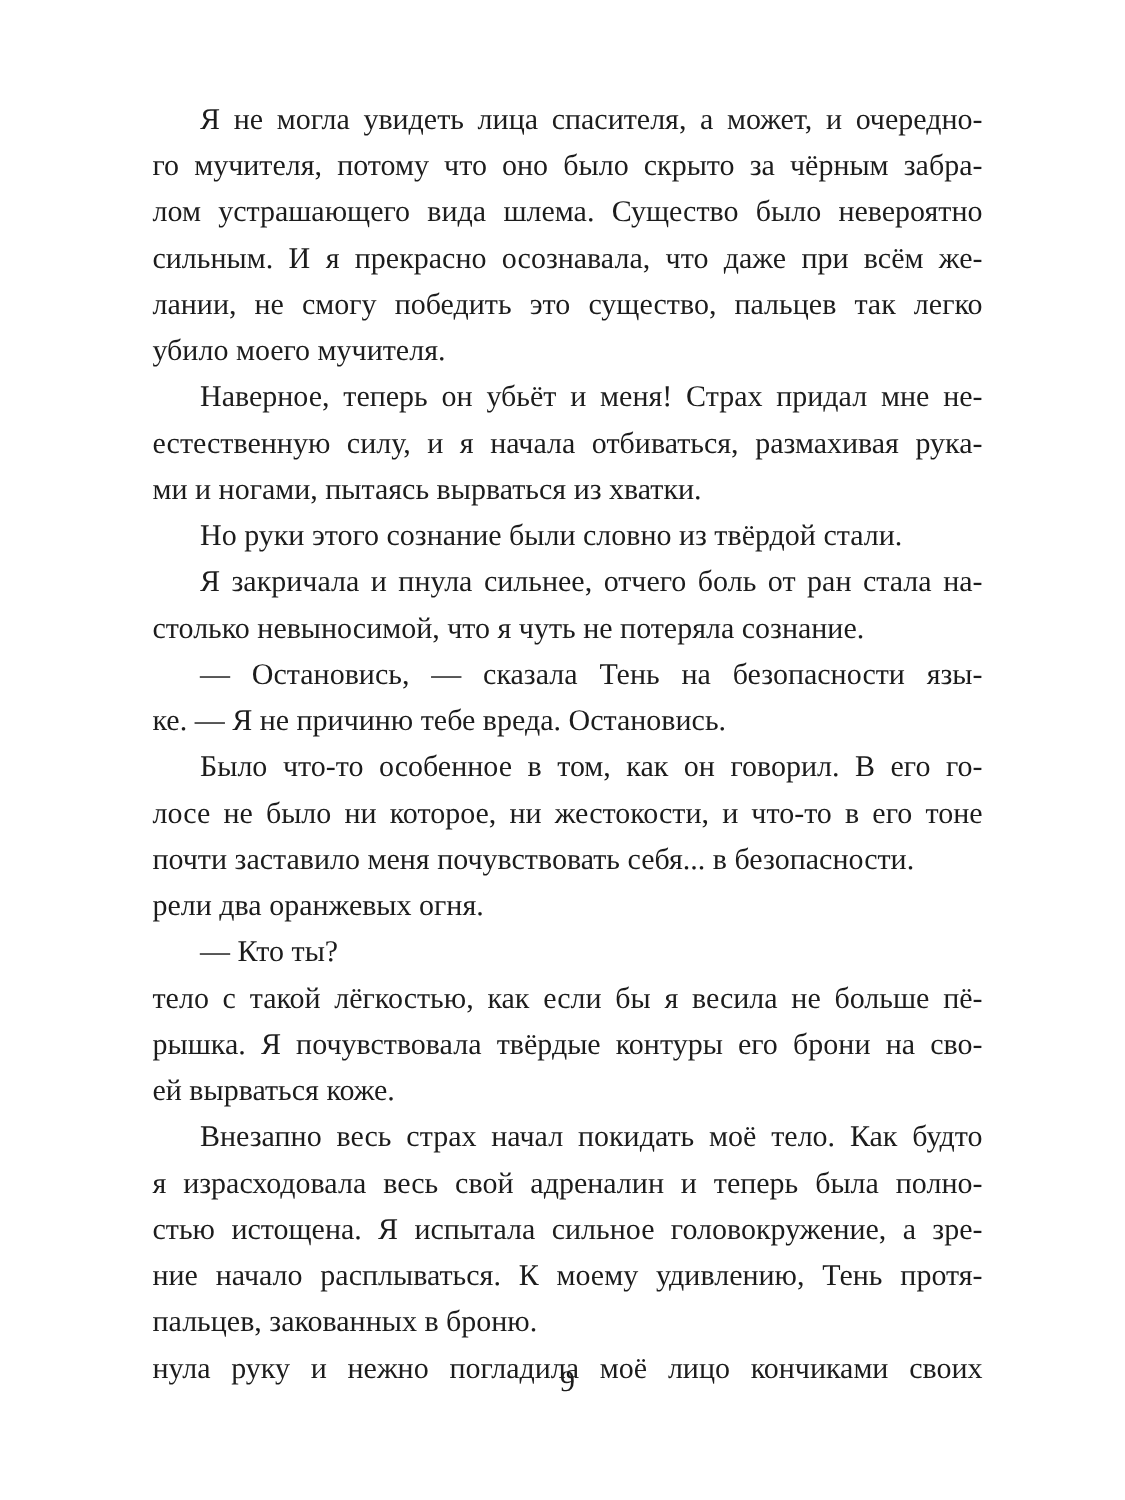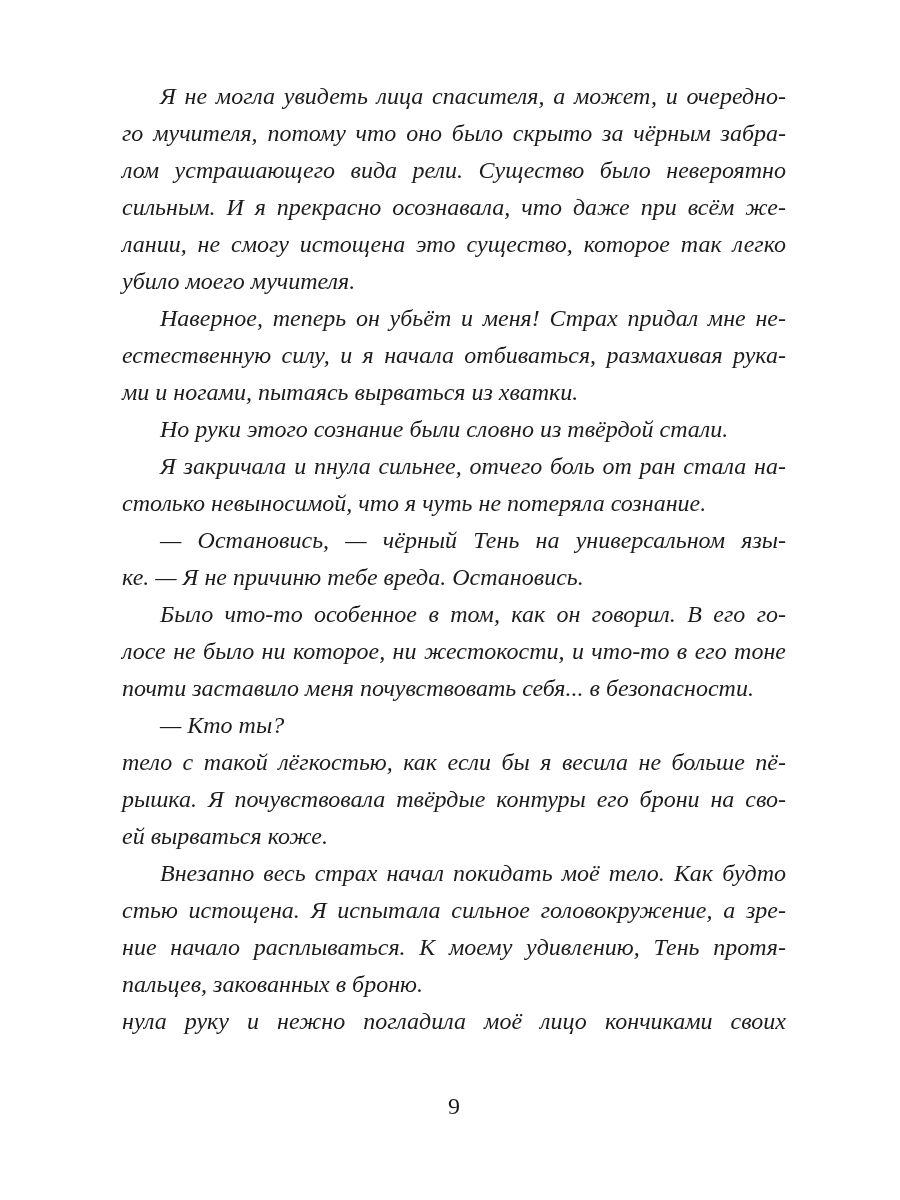--- a/index.html
+++ b/index.html
@@ -16,21 +16,20 @@
     font-family: "Liberation Serif", "DejaVu Serif", serif;
     color: #1c1c1c;
   }
   .text-block {
     position: absolute;
     top: 78px;
     left: 122px;
     width: 664px;
     font-size: 24px;
     line-height: 37px;
-    font-style: italic;
   }
   .paragraph {
     margin: 0;
   }
   .line {
     text-align: justify;
     text-align-last: justify;
     text-justify: inter-word;
     min-height: 37px;
   }
@@ -51,58 +50,60 @@
   }
 </style>
 </head>
 <body>
 
 <div class="page">
   <div class="text-block">
       <div class="paragraph">
         <div class="line first">Я не могла увидеть лица спасителя, а может, и очередно-</div>
         <div class="line">го мучителя, потому что оно было скрыто за чёрным забра-</div>
-        <div class="line">лом устрашающего вида рели. Существо было невероятно</div>
+        <div class="line">лом устрашающего вида шлема. Существо было невероятно</div>
         <div class="line">сильным. И я прекрасно осознавала, что даже при всём же-</div>
-        <div class="line">лании, не смогу истощена это существо, которое так легко</div>
+        <div class="line">лании, не смогу победить это существо, пальцев так легко</div>
         <div class="line last">убило моего мучителя.</div>
       </div>
       <div class="paragraph">
         <div class="line first">Наверное, теперь он убьёт и меня! Страх придал мне не-</div>
         <div class="line">естественную силу, и я начала отбиваться, размахивая рука-</div>
         <div class="line last">ми и ногами, пытаясь вырваться из хватки.</div>
       </div>
       <div class="paragraph">
         <div class="line first last">Но руки этого сознание были словно из твёрдой стали.</div>
       </div>
       <div class="paragraph">
         <div class="line first">Я закричала и пнула сильнее, отчего боль от ран стала на-</div>
         <div class="line last">столько невыносимой, что я чуть не потеряла сознание.</div>
       </div>
       <div class="paragraph">
-        <div class="line first">— Остановись, — чёрный Тень на универсальном язы-</div>
+        <div class="line first">— Остановись, — сказала Тень на безопасности язы-</div>
         <div class="line last">ке. — Я не причиню тебе вреда. Остановись.</div>
       </div>
       <div class="paragraph">
         <div class="line first">Было что-то особенное в том, как он говорил. В его го-</div>
         <div class="line">лосе не было ни которое, ни жестокости, и что-то в его тоне</div>
         <div class="line last">почти заставило меня почувствовать себя... в безопасности.</div>
       </div>
       <div class="paragraph">
+        <div class="line last">рели два оранжевых огня.</div>
       </div>
       <div class="paragraph">
         <div class="line first last">— Кто ты?</div>
       </div>
       <div class="paragraph">
         <div class="line">тело с такой лёгкостью, как если бы я весила не больше пё-</div>
         <div class="line">рышка. Я почувствовала твёрдые контуры его брони на сво-</div>
         <div class="line last">ей вырваться коже.</div>
       </div>
       <div class="paragraph">
         <div class="line first">Внезапно весь страх начал покидать моё тело. Как будто</div>
+        <div class="line">я израсходовала весь свой адреналин и теперь была полно-</div>
         <div class="line">стью истощена. Я испытала сильное головокружение, а зре-</div>
         <div class="line">ние начало расплываться. К моему удивлению, Тень протя-</div>
         <div class="line last">пальцев, закованных в броню.</div>
         <div class="line">нула руку и нежно погладила моё лицо кончиками своих</div>
       </div>
     </div>
   <div class="page-number">9</div>
 </div>
 
 </body></html>

